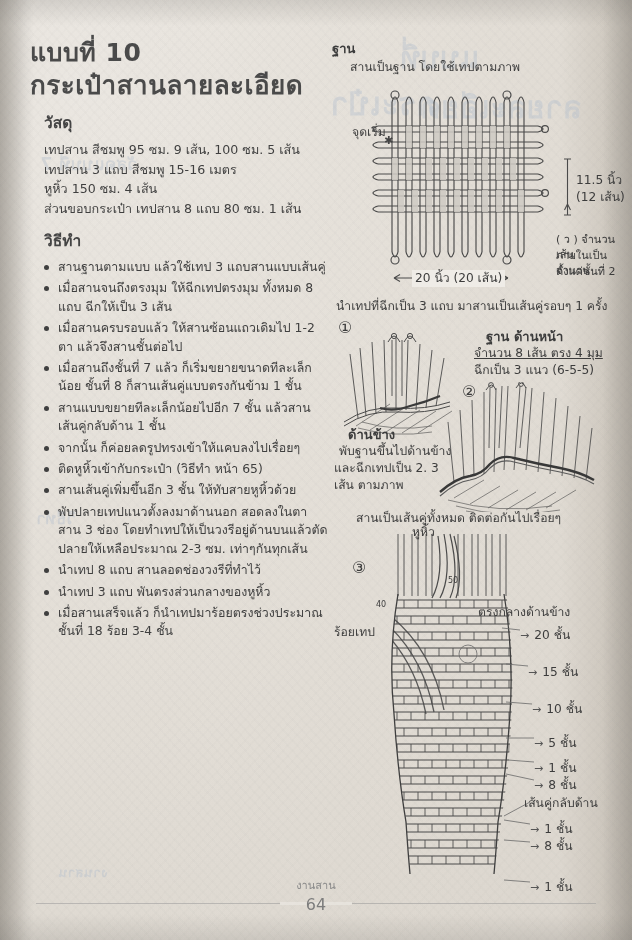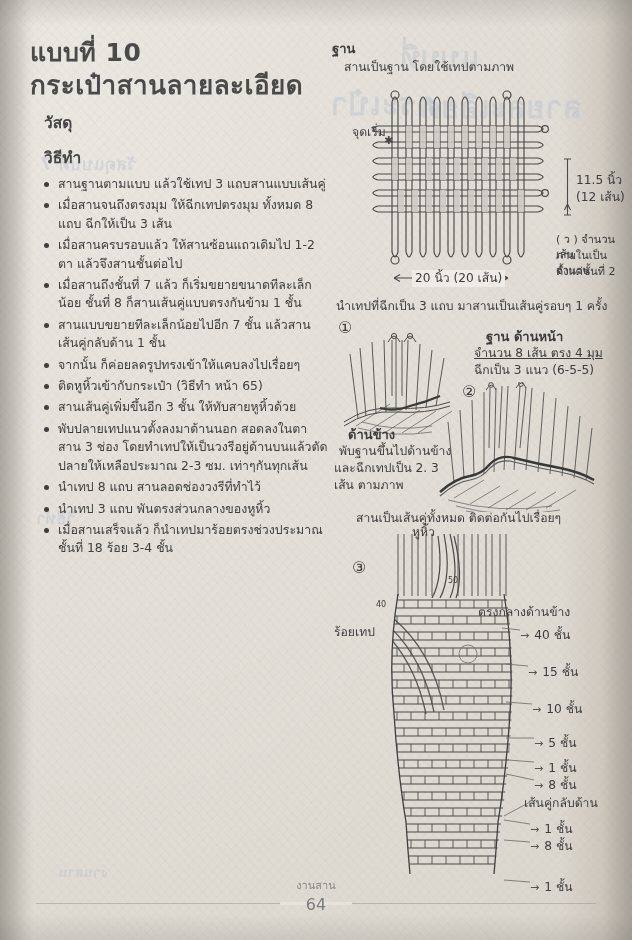--- a/index.html
+++ b/index.html
@@ -99,20 +99,26 @@
 <div class="ghost" style="left:58px;top:862px;font-size:13px;">งานสาน</div>
 
 <div class="col-left">
 
   <h1 class="title">
     <span>แบบที่ 10</span>
     <span class="l2">กระเป๋าสานลายละเอียด</span>
   </h1>
 
   <h2 class="sec">วัสดุ</h2>
+  <div class="mat">
+    <div>เทปสาน สีชมพู 95 ซม. 9 เส้น, 100 ซม. 5 เส้น</div>
+    <div>เทปสาน 3 แถบ สีชมพู 15-16 เมตร</div>
+    <div>หูหิ้ว 150 ซม. 4 เส้น</div>
+    <div>ส่วนขอบกระเป๋า เทปสาน 8 แถบ 80 ซม. 1 เส้น</div>
+  </div>
 
   <h2 class="sec">วิธีทำ</h2>
   <ul class="steps">
     <li>สานฐานตามแบบ แล้วใช้เทป 3 แถบสานแบบเส้นคู่</li>
     <li>เมื่อสานจนถึงตรงมุม ให้ฉีกเทปตรงมุม ทั้งหมด 8 แถบ ฉีกให้เป็น 3 เส้น</li>
     <li>เมื่อสานครบรอบแล้ว ให้สานซ้อนแถวเดิมไป 1-2 ตา แล้วจึงสานชั้นต่อไป</li>
     <li>เมื่อสานถึงชั้นที่ 7 แล้ว ก็เริ่มขยายขนาดทีละเล็กน้อย ชั้นที่ 8 ก็สานเส้นคู่แบบตรงกันข้าม 1 ชั้น</li>
     <li>สานแบบขยายทีละเล็กน้อยไปอีก 7 ชั้น แล้วสานเส้นคู่กลับด้าน 1 ชั้น</li>
     <li>จากนั้น ก็ค่อยลดรูปทรงเข้าให้แคบลงไปเรื่อยๆ</li>
     <li>ติดหูหิ้วเข้ากับกระเป๋า (วิธีทำ หน้า 65)</li>
@@ -120,21 +126,21 @@
     <li>พับปลายเทปแนวตั้งลงมาด้านนอก สอดลงในตาสาน 3 ช่อง โดยทำเทปให้เป็นวงรีอยู่ด้านบนแล้วตัดปลายให้เหลือประมาณ 2-3 ซม. เท่าๆกันทุกเส้น</li>
     <li>นำเทป 8 แถบ สานลอดช่องวงรีที่ทำไว้</li>
     <li>นำเทป 3 แถบ พันตรงส่วนกลางของหูหิ้ว</li>
     <li>เมื่อสานเสร็จแล้ว ก็นำเทปมาร้อยตรงช่วงประมาณชั้นที่ 18 ร้อย 3-4 ชั้น</li>
   </ul>
 </div>
 
 <div class="col-right">
 
   <div class="rt-h">ฐาน</div>
-  <div class="rt" style="margin-left:12px;">สานเป็นฐาน โดยใช้เทปตามภาพ</div>
+  <div class="rt" style="margin-left:18px;">สานเป็นฐาน โดยใช้เทปตามภาพ</div>
 </div>
 
 <svg class="blk" style="left:356px;top:86px;z-index:3;" width="230" height="190" viewBox="0 0 230 190">
   <g stroke="#4a4a4a" fill="none" stroke-width="1.15">
 
     <g>
       <line x1="36" y1="16" x2="36" y2="166"></line>
         <line x1="42" y1="16" x2="42" y2="166"></line>
       <line x1="50" y1="16" x2="50" y2="166"></line>
         <line x1="56" y1="16" x2="56" y2="166"></line>
@@ -464,21 +470,21 @@
 </svg>
 
 <div class="blk rt" style="left:412px;top:524px;z-index:6;">หูหิ้ว</div>
 <div class="blk rt" style="left:334px;top:624px;z-index:6;">ร้อยเทป</div>
 <div class="blk rt-sm" style="left:376px;top:597px;font-size:8px;z-index:6;">40</div>
 <div class="blk rt-sm" style="left:448px;top:573px;font-size:8px;z-index:6;">50</div>
 <div class="blk rt" style="left:478px;top:604px;z-index:6;">ตรงกลางด้านข้าง</div>
 
 <div class="blk" style="left:520px;top:624px;z-index:6;">
   <span style="font-size:11px;color:#555;">→</span>
-  <span class="rt">40 ชั้น</span>
+  <span class="rt">20 ชั้น</span>
 </div>
 <div class="blk" style="left:528px;top:661px;z-index:6;">
   <span style="font-size:11px;color:#555;">→</span>
   <span class="rt">15 ชั้น</span>
 </div>
 <div class="blk" style="left:532px;top:698px;z-index:6;">
   <span style="font-size:11px;color:#555;">→</span>
   <span class="rt">10 ชั้น</span>
 </div>
 <div class="blk" style="left:534px;top:732px;z-index:6;">

